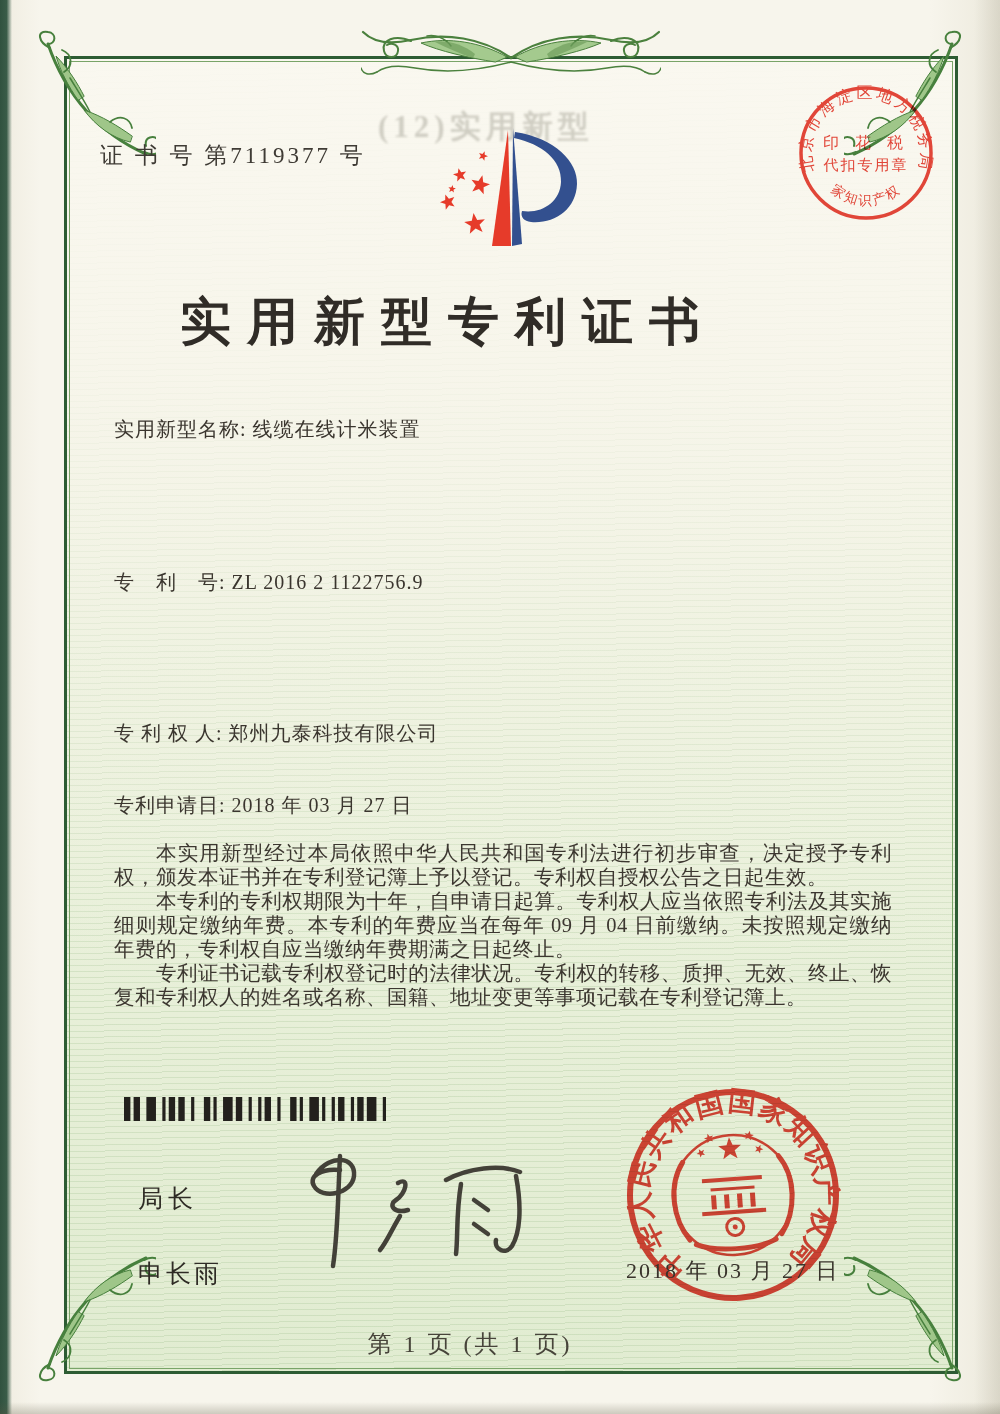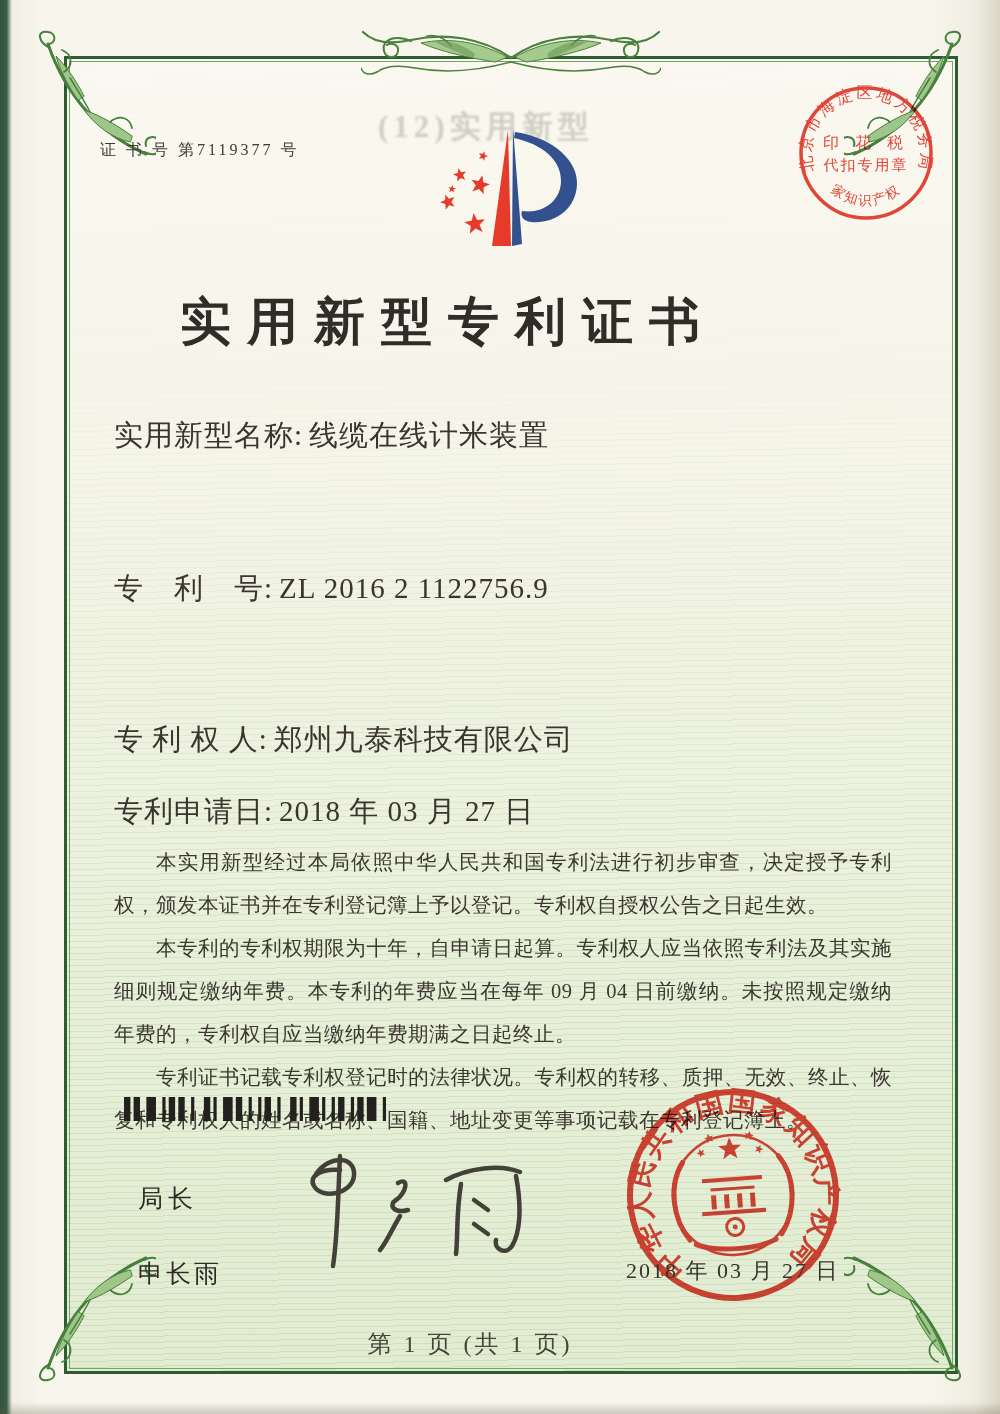--- a/index.html
+++ b/index.html
@@ -17,29 +17,29 @@
   .frame{
     position:absolute;left:64px;top:56px;width:888px;height:1312px;
     border:3px solid #2d5c33;
     background:
       linear-gradient(180deg, rgba(250,248,240,0.95) 0%, rgba(248,246,236,0.85) 22%, rgba(240,243,226,0.45) 45%, rgba(0,0,0,0) 70%),
       repeating-linear-gradient(179deg, rgba(118,165,102,0.18) 0px, rgba(118,165,102,0.18) 1px, rgba(255,255,255,0) 1px, rgba(255,255,255,0) 6px),
       linear-gradient(180deg,#f6f4ea 0%,#f1f2e3 38%,#e9f0da 64%,#e1ecd1 100%);
   }
   .frame-inner{position:absolute;inset:2px;border:1px solid #79a468;}
   .orn{position:absolute;}
-  .cert-number{position:absolute;left:100px;top:140px;font-size:16px;letter-spacing:3px;color:#3f3b35;}
+  .cert-number{position:absolute;left:100px;top:140px;font-size:23px;letter-spacing:3px;color:#3f3b35;}
   .ghost{position:absolute;left:378px;top:106px;font-size:31px;letter-spacing:5px;
     color:rgba(158,155,142,0.45);filter:blur(1.3px);font-weight:bold;}
   .title{position:absolute;left:180px;top:288px;width:660px;
     font-size:51px;font-weight:700;letter-spacing:16px;color:#302c27;}
-  .field-row{position:absolute;left:114px;font-size:29px;letter-spacing:1px;color:#3a352e;white-space:nowrap;}
+  .field-row{position:absolute;left:114px;font-size:20px;letter-spacing:1px;color:#3a352e;white-space:nowrap;}
   .row1{top:416px}.row2{top:493px}.row3{top:569px}.row4{top:645px}.row5{top:720px}.row6{top:792px}
   .field-row .val{margin-left:6px;}
-  .paras{position:absolute;left:114px;top:841px;width:778px;font-size:20.5px;line-height:43px;
+  .paras{position:absolute;left:114px;top:841px;width:778px;font-size:20.5px;line-height:24px;
     text-align:justify;color:#3c3730;letter-spacing:0.5px;}
   .paras p{margin:0;text-indent:2.05em;}
   .barcode{position:absolute;left:124px;top:1097px;}
   .director-label{position:absolute;left:138px;top:1182px;font-size:25px;letter-spacing:5px;color:#2e2b25;}
   .director-name{position:absolute;left:138px;top:1218px;font-size:25px;letter-spacing:3px;color:#2e2b25;margin-top:39px;}
   .signature{position:absolute;left:278px;top:1138px;opacity:0.88;}
   .seal{position:absolute;left:613px;top:1075px;mix-blend-mode:multiply;}
   .tax-stamp{position:absolute;left:791px;top:78px;mix-blend-mode:multiply;}
   .issue-date{position:absolute;left:626px;top:1256px;font-size:22px;letter-spacing:2px;color:#38332b;z-index:5;}
   .footer{position:absolute;left:270px;top:1328px;width:400px;text-align:center;font-size:24px;

